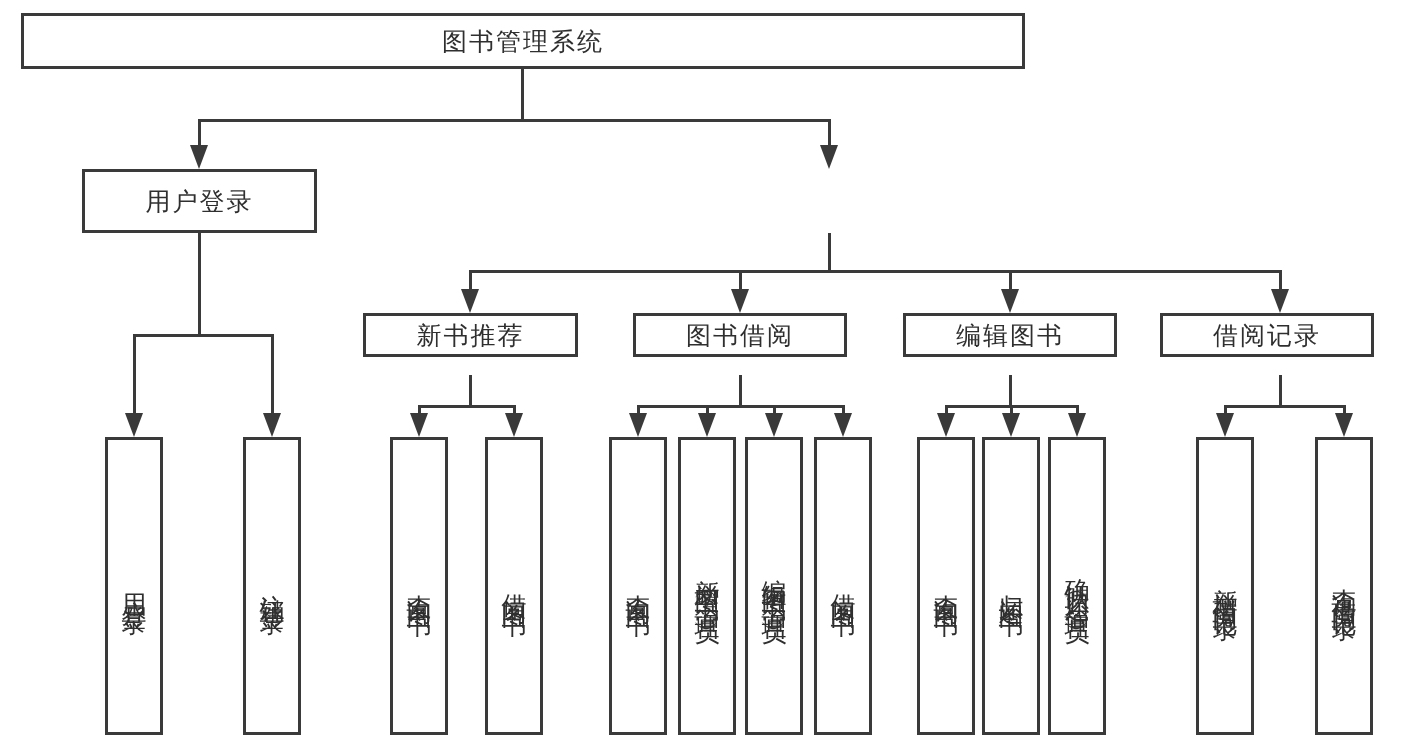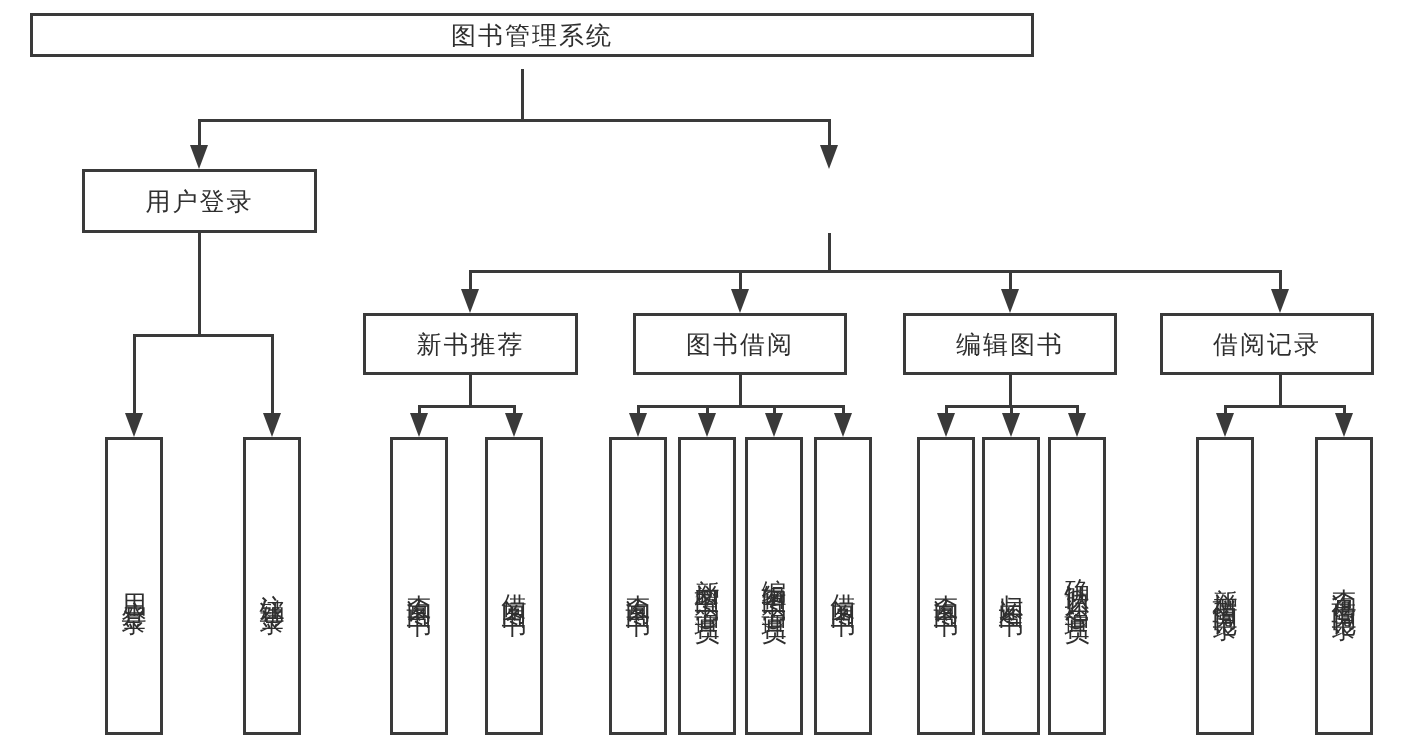--- a/index.html
+++ b/index.html
@@ -29,23 +29,23 @@
     color:var(--text);
     white-space:nowrap;
   }
   .v-label{
     writing-mode:vertical-rl;
     font-size:25px;
     line-height:1;
     letter-spacing:6px;
     color:var(--text);
   }
-  .root-box{left:30px;top:13px;width:1004px;height:44px;}
+  .root-box{left:21px;top:13px;width:1004px;height:56px;}
   .lv1{top:169px;width:235px;height:64px;}
-  .lv2{top:313px;height:62px;}
+  .lv2{top:313px;height:44px;}
   .leaf{top:437px;width:58px;height:298px;}
   .v-line{position:absolute;width:3px;background:var(--line);}
   .h-line{position:absolute;height:3px;background:var(--line);}
   .head{
     position:absolute;width:0;height:0;
     border-left:9px solid transparent;
     border-right:9px solid transparent;
     border-top:24px solid var(--line);
   }
   .watermark{

